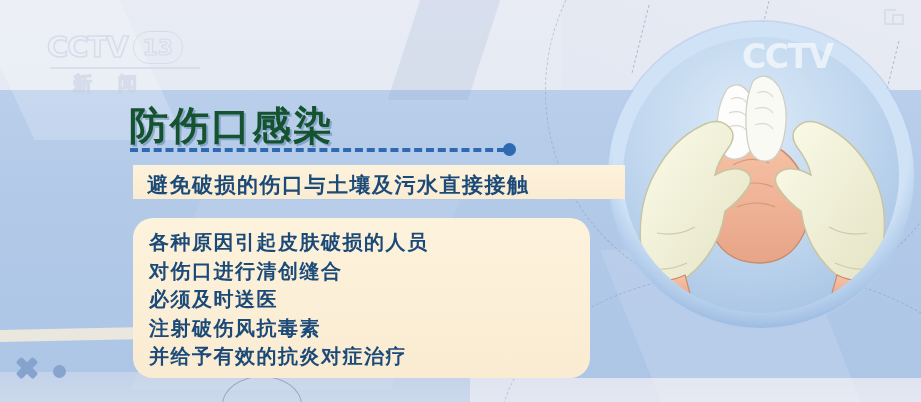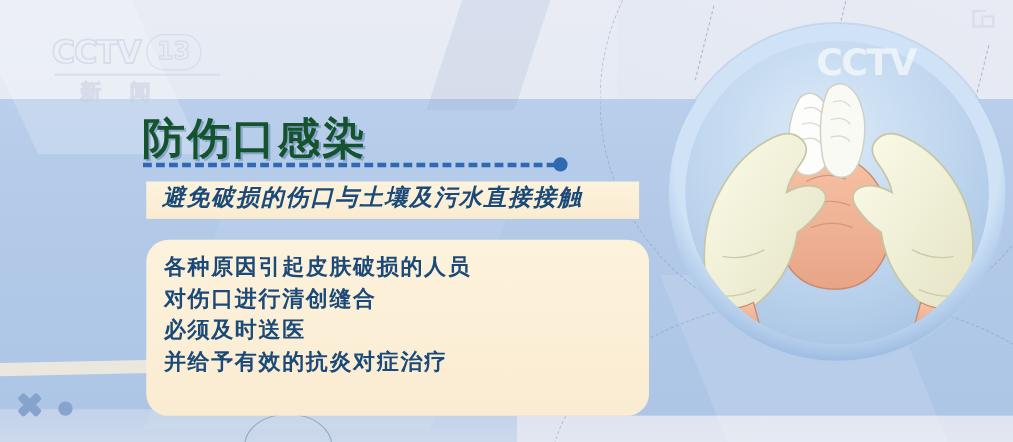--- a/index.html
+++ b/index.html
@@ -84,23 +84,23 @@
   
   .headline{position:absolute;left:129px;top:99px;
     font-size:39px;font-weight:bold;letter-spacing:2px;color:#14532d;
     text-shadow:2px 2px 0 rgba(24,70,125,.30);}
   .dashline{position:absolute;left:130px;top:148px;width:375px;height:0;
     border-top:4px dashed #2e69b1;}
   .dashdot{position:absolute;left:503px;top:143px;width:13px;height:13px;
     border-radius:50%;background:#2e69b1;}
 
   
-  .banner1{position:absolute;left:133px;top:165px;width:448px;height:34px;
+  .banner1{position:absolute;left:133px;top:165px;width:492px;height:34px;
     background:linear-gradient(180deg,#fdf2dc 0%,#faecd2 100%);
-    display:flex;align-items:flex-start;font-style:italic;}
+    display:flex;align-items:flex-end;}
   .banner1 span{font-size:21px;font-weight:bold;color:#1b4a79;
     letter-spacing:1.5px;padding-left:14px;}
   .panel2{position:absolute;left:133px;top:218px;width:457px;height:160px;
     background:linear-gradient(180deg,#fdf2dc 0%,#faecd2 100%);
     padding:10px 0 0 16px;box-sizing:border-box;border-radius:20px;}
   .panel2 .line{font-size:20px;font-weight:bold;color:#1b4a79;
     letter-spacing:1.5px;line-height:28.5px;white-space:nowrap;}
 </style>
 </head>
 <body>
@@ -198,16 +198,17 @@
   <div class="dashdot"></div>
 
   <div class="banner1">
     <span>避免破损的伤口与土壤及污水直接接触</span>
   </div>
 
   <div class="panel2">
     <div class="line">各种原因引起皮肤破损的人员</div>
     <div class="line">对伤口进行清创缝合</div>
     <div class="line">必须及时送医</div>
+    <div class="line">注射破伤风抗毒素</div>
     <div class="line">并给予有效的抗炎对症治疗</div>
   </div>
 
 </div>
 
 </body></html>

